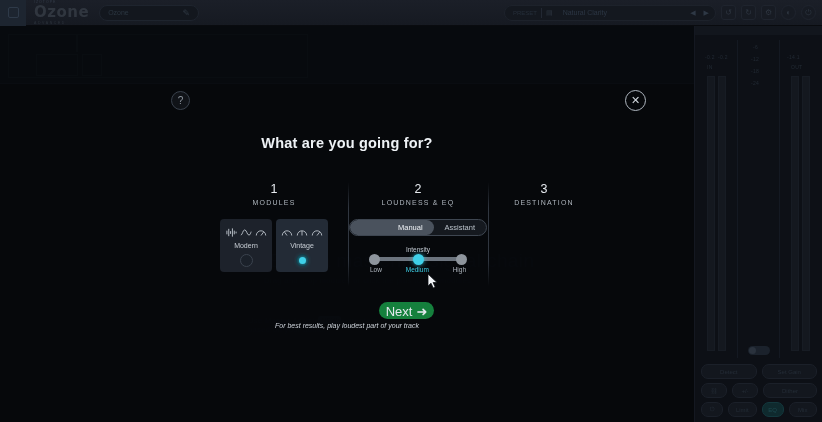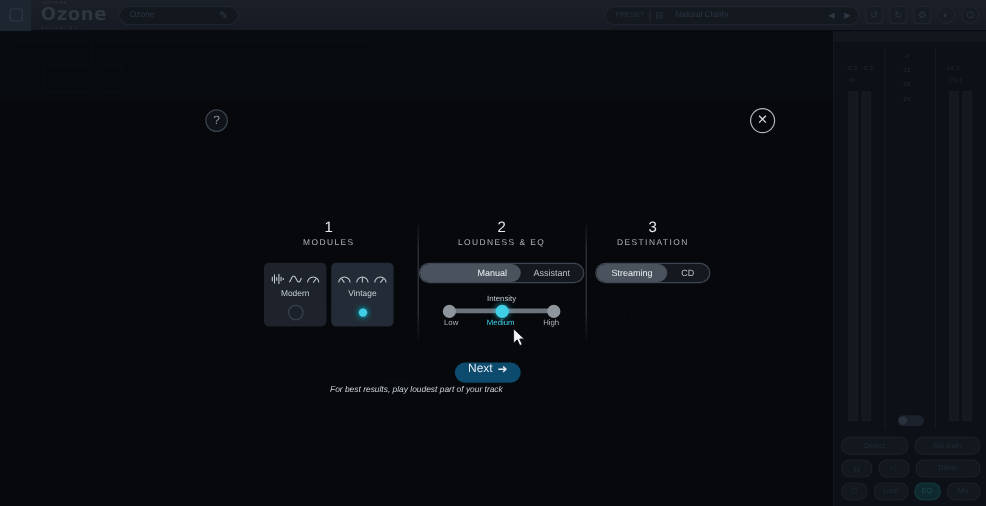--- a/index.html
+++ b/index.html
@@ -194,22 +194,22 @@
   .int-dot.d1 { left:-5px; }
   .int-dot.d2 { left:50%; margin-left:-5.5px; background:#3fd0e8; box-shadow:0 0 5px rgba(63,208,232,.8); }
   .int-dot.d3 { right:-5px; }
   .int-labels { display:flex; justify-content:space-between; margin-top:5px; }
   .int-labels span { font-size:6.5px; color:#aeb5bd; }
   .int-labels span.active { color:#3fd0e8; }
 
   
   .next-btn {
     position:absolute; left:379px; top:302px; width:55px; height:17px;
-    border-radius:9px; background:#0c4a6e; color:#e3e8ee; font-size:10px;
-    display:flex; align-items:flex-start; justify-content:center; gap:4px;
+    border-radius:9px; background:#15803d; color:#e3e8ee; font-size:13px;
+    display:flex; align-items:flex-end; justify-content:center; gap:4px;
   }
   .footnote {
     position:absolute; left:0; top:322px; width:694px; text-align:center;
     font-size:7px; color:#cdd3da; font-style:italic;
   }
 
   
   .cursor { position:absolute; left:428px; top:274px; width:11px; height:15px; }
 </style>
 </head>
@@ -316,20 +316,21 @@
       </div>
     </div>
   </div>
 
   <div class="overlay-top"></div>
   <div class="overlay"></div>
 
   <div class="help-btn" title="question-mark-icon">?</div>
   <div class="close-btn" title="close-icon">✕</div>
 
+  <div class="modal-title">What are you going for?</div>
 
   <div class="steps">
 
     <div class="step s1">
       <div class="step-num">1</div>
       <div class="step-name">MODULES</div>
       <div class="cards">
         <div class="card">
           <div class="card-icons">
             <svg width="11" height="11" viewBox="0 0 12 12">
@@ -395,24 +396,20 @@
           <span class="active">Medium</span>
           <span>High</span>
         </div>
       </div>
     </div>
 
     <div class="step s3">
       <div class="step-sep" style="left:0;"></div>
       <div class="step-num">3</div>
       <div class="step-name">DESTINATION</div>
-      <div class="seg dest">
-        <div class="seg-item active">Streaming</div>
-        <div class="seg-item">CD</div>
-      </div>
     </div>
   </div>
 
   <div class="next-btn">
     <span>Next</span>
     <span>➜</span>
   </div>
 
   <div class="footnote">For best results, play loudest part of your track</div>
 

